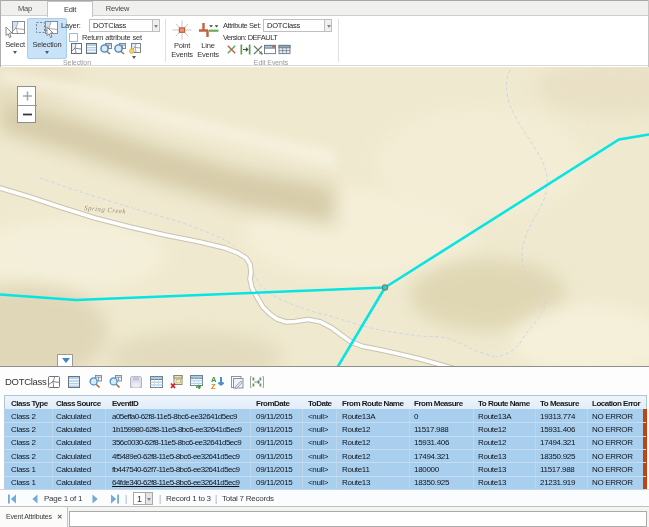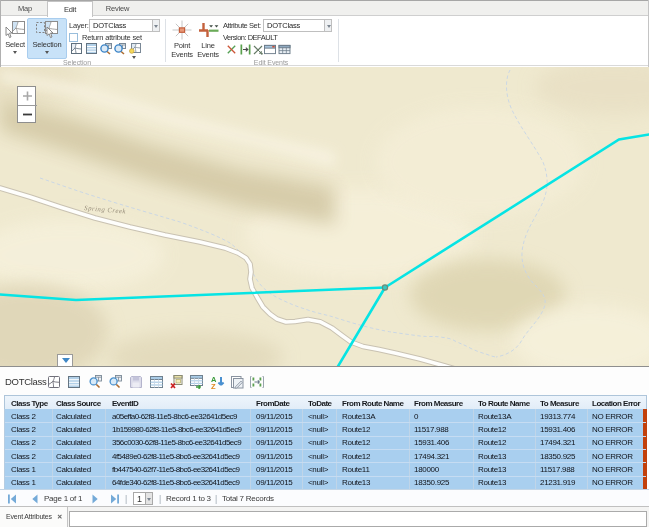--- a/index.html
+++ b/index.html
@@ -86,21 +86,21 @@
     <svg class="icon" style="left:34px;top:3px;" width="26" height="20" viewBox="0 0 26 20">
       <rect x="1.5" y="2.5" width="8" height="10" fill="none" stroke="#808080" stroke-dasharray="2,1.6"></rect>
       <rect x="10.5" y="1.5" width="12" height="12" fill="#fff" stroke="#8c8c8c"></rect>
       <path d="M11 2 L16 2 L14 8 L11 11 Z" fill="#cfe3f4" stroke="none"></path>
       <path d="M16 2 C15 6 14 7 14 8 C13 9 12 10 11 11 M14 8 C16 9 18 9 22.5 9.5 M14 8 C15 10 15 11 15.5 13.5" fill="none" stroke="#8c8c8c" stroke-width="0.8"></path>
       <path d="M12 7 L18 13 L15.6 13 L17 17 L15.5 17.6 L14.2 13.8 L12 15.5 Z" fill="#fff" stroke="#7e7e7e" stroke-width="0.9"></path>
     </svg>
     <div class="biglabel" style="left:26px;top:24px;width:40px;">Selection</div>
     <div class="dnArr" style="left:44px;top:33.5px;"></div>
 
-    <div class="fieldlabel" style="left:68px;top:4px;">Layer:</div>
+    <div class="fieldlabel" style="left:60px;top:4px;">Layer:</div>
     <div class="combo" style="left:88px;top:2px;width:64px;">DOTClass</div>
     <div class="comboarrow" style="left:151px;top:2px;">
         <div class="cArr" style="left:1px;top:5px;"></div>
       </div>
 
     <div style="position:absolute;left:68px;top:16px;width:9px;height:9px;background:#fff;border:1px solid #99bedc;"></div>
     <div class="fieldlabel" style="left:81px;top:16px;">Return attribute set</div>
 
     <svg class="icon" style="left:70px;top:26px;" width="11" height="11" viewBox="0 0 11 11">
       <rect x="0.5" y="0.5" width="10" height="10" fill="#fff" stroke="#5f6f7d"></rect>
@@ -391,21 +391,21 @@
     <div class="tcell" style="left:303px;">&lt;null&gt;</div>
     <div class="tcell" style="left:337px;">Route11</div>
     <div class="tcell" style="left:409px;">180000</div>
     <div class="tcell" style="left:473px;">Route13</div>
     <div class="tcell" style="left:535px;">11517.988</div>
     <div class="tcell" style="left:587px;">NO ERROR</div>
   </div>
   <div class="trow" style="top:80.70px;">
     <div class="tcell" style="left:6px;">Class 1</div>
     <div class="tcell" style="left:51px;">Calculated</div>
-    <div class="tcell u" style="left:107px;">64fde340-62f8-11e5-8bc6-ee32641d5ec9</div>
+    <div class="tcell u" style="left:107px;text-decoration:underline;">64fde340-62f8-11e5-8bc6-ee32641d5ec9</div>
     <div class="tcell" style="left:251px;">09/11/2015</div>
     <div class="tcell" style="left:303px;">&lt;null&gt;</div>
     <div class="tcell" style="left:337px;">Route13</div>
     <div class="tcell" style="left:409px;">18350.925</div>
     <div class="tcell" style="left:473px;">Route13</div>
     <div class="tcell" style="left:535px;">21231.919</div>
     <div class="tcell" style="left:587px;">NO ERROR</div>
   </div>
   <div class="vline" style="left:48px;"></div>
   <div class="vline" style="left:101px;"></div>

